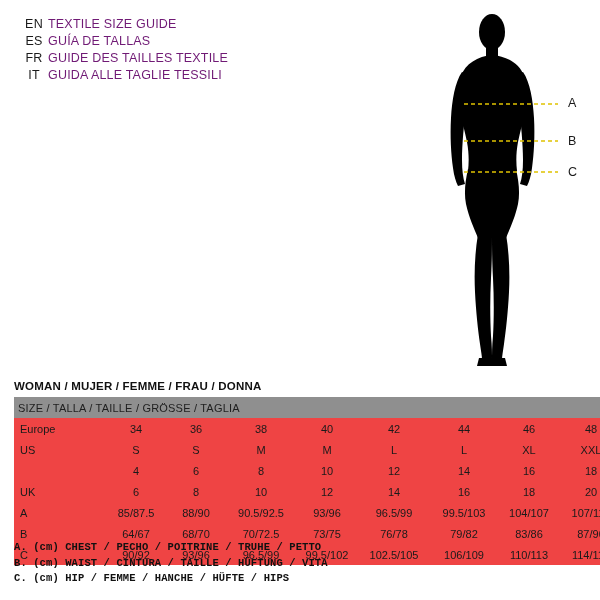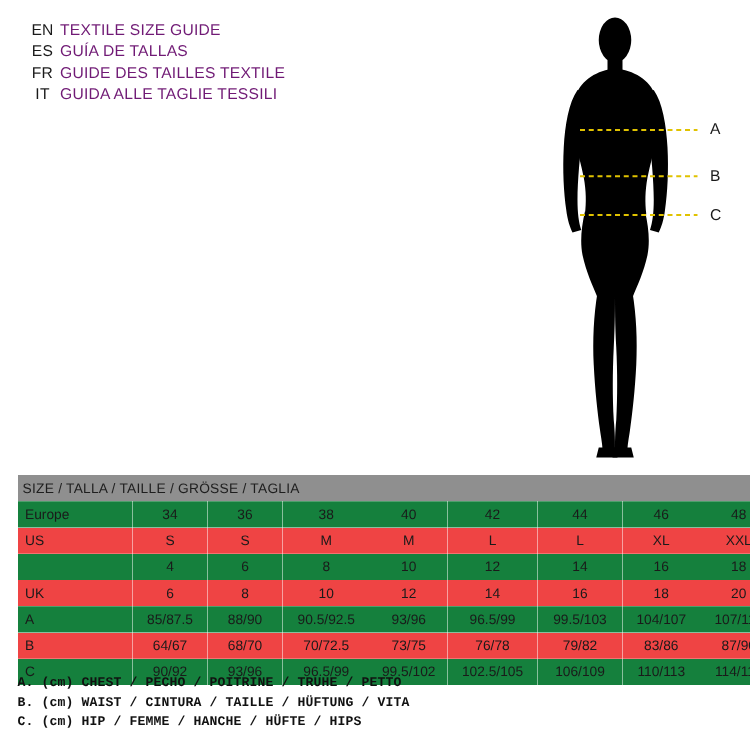--- a/index.html
+++ b/index.html
@@ -103,21 +103,21 @@
     padding-left: 6px;
   }
   tr.header-row td {
     background: #8f8f8f;
     color: #1e1e1e;
     text-align: left;
     font-size: 11px;
     letter-spacing: 0.2px;
   }
   tr.shade td { background: #ef4444; }
-  tr.plain td { background: #15803d; }
+  tr.plain td { background: #ef4444; }
 
   
   .footnotes {
     position: absolute;
     left: 14px;
     top: 540px;
     width: 572px;
   }
   .foot-line {
     font-size: 10.5px;
@@ -221,20 +221,21 @@
   </svg>
 
   <div class="measure-labels">
     <span class="m-label a">A</span>
     <span class="m-label b">B</span>
     <span class="m-label c">C</span>
   </div>
 </div>
 
 <div class="table-wrap">
+  <div class="woman-heading">WOMAN / MUJER / FEMME / FRAU / DONNA</div>
 
   <table class="size-table">
     <colgroup>
       <col style="width:92px">
       <col style="width:60px">
       <col style="width:60px">
       <col style="width:70px">
       <col style="width:62px">
       <col style="width:72px">
       <col style="width:68px">

